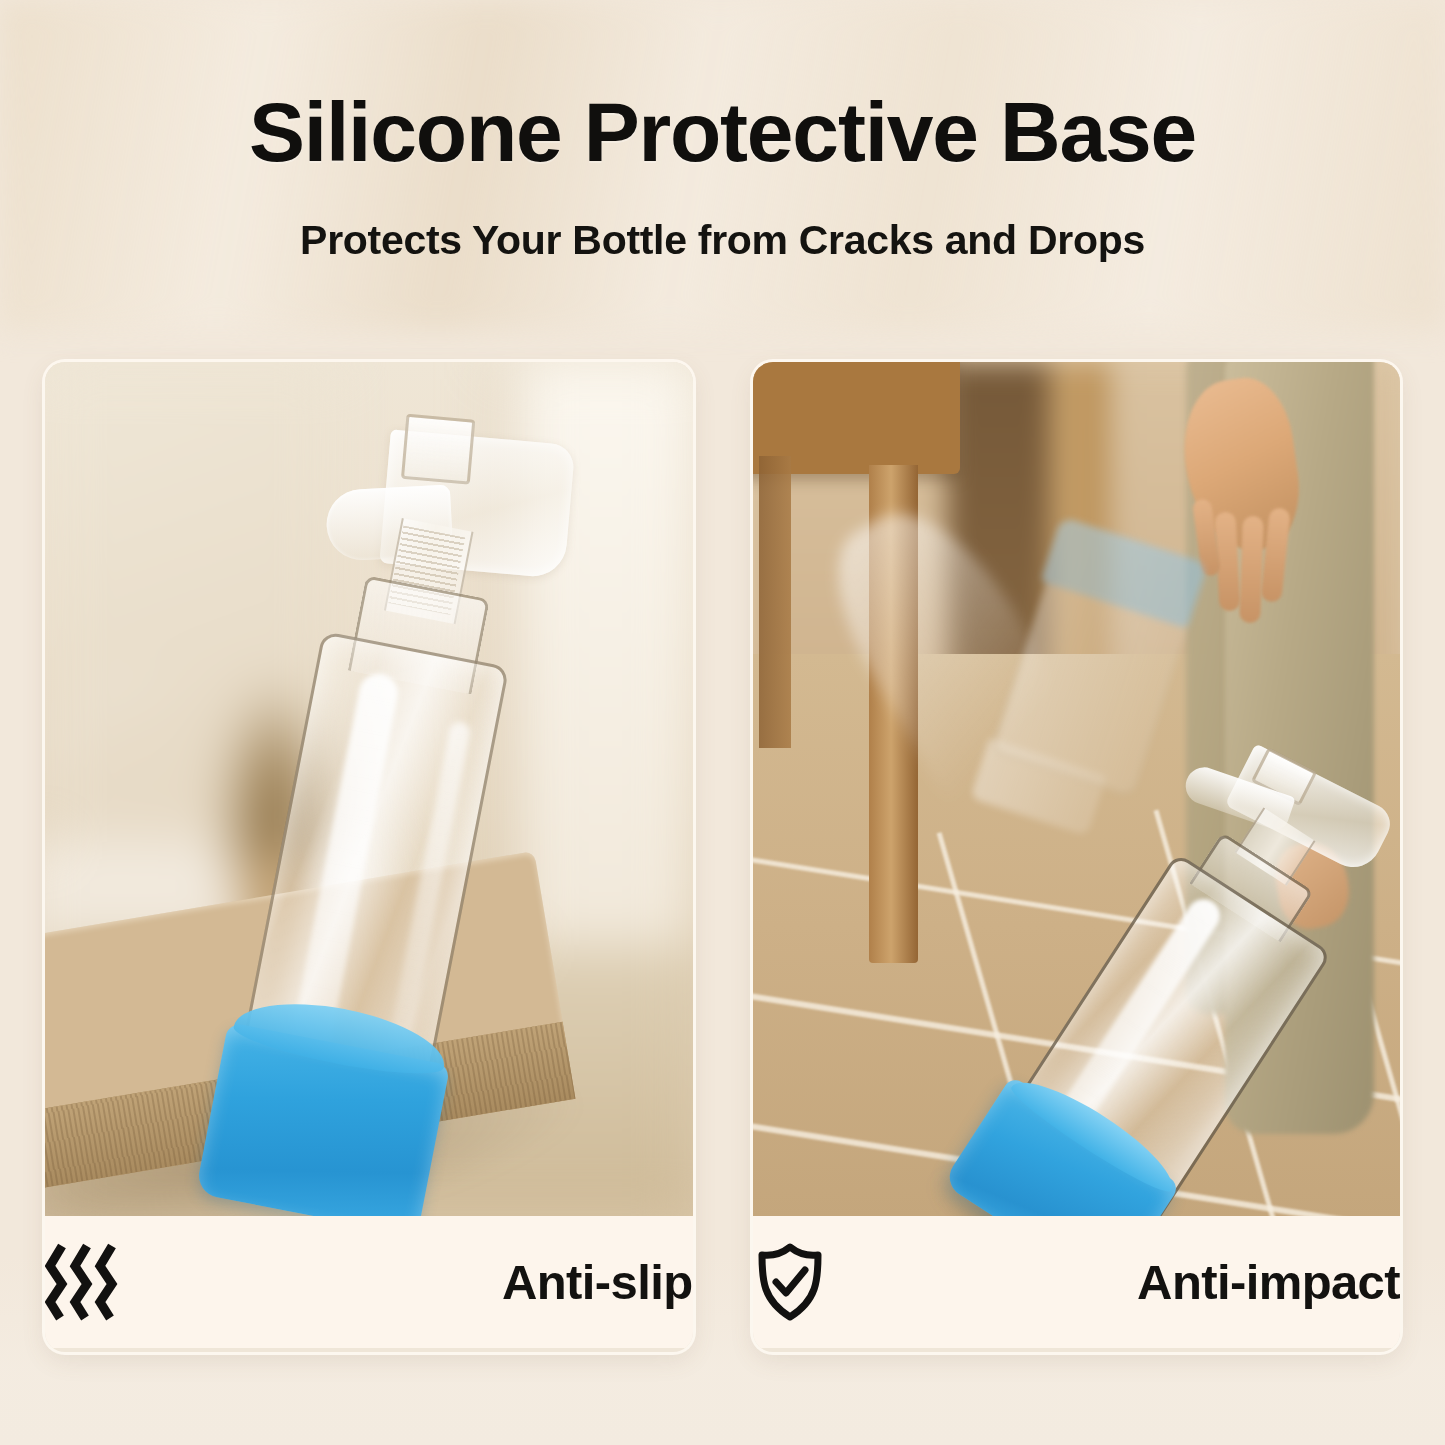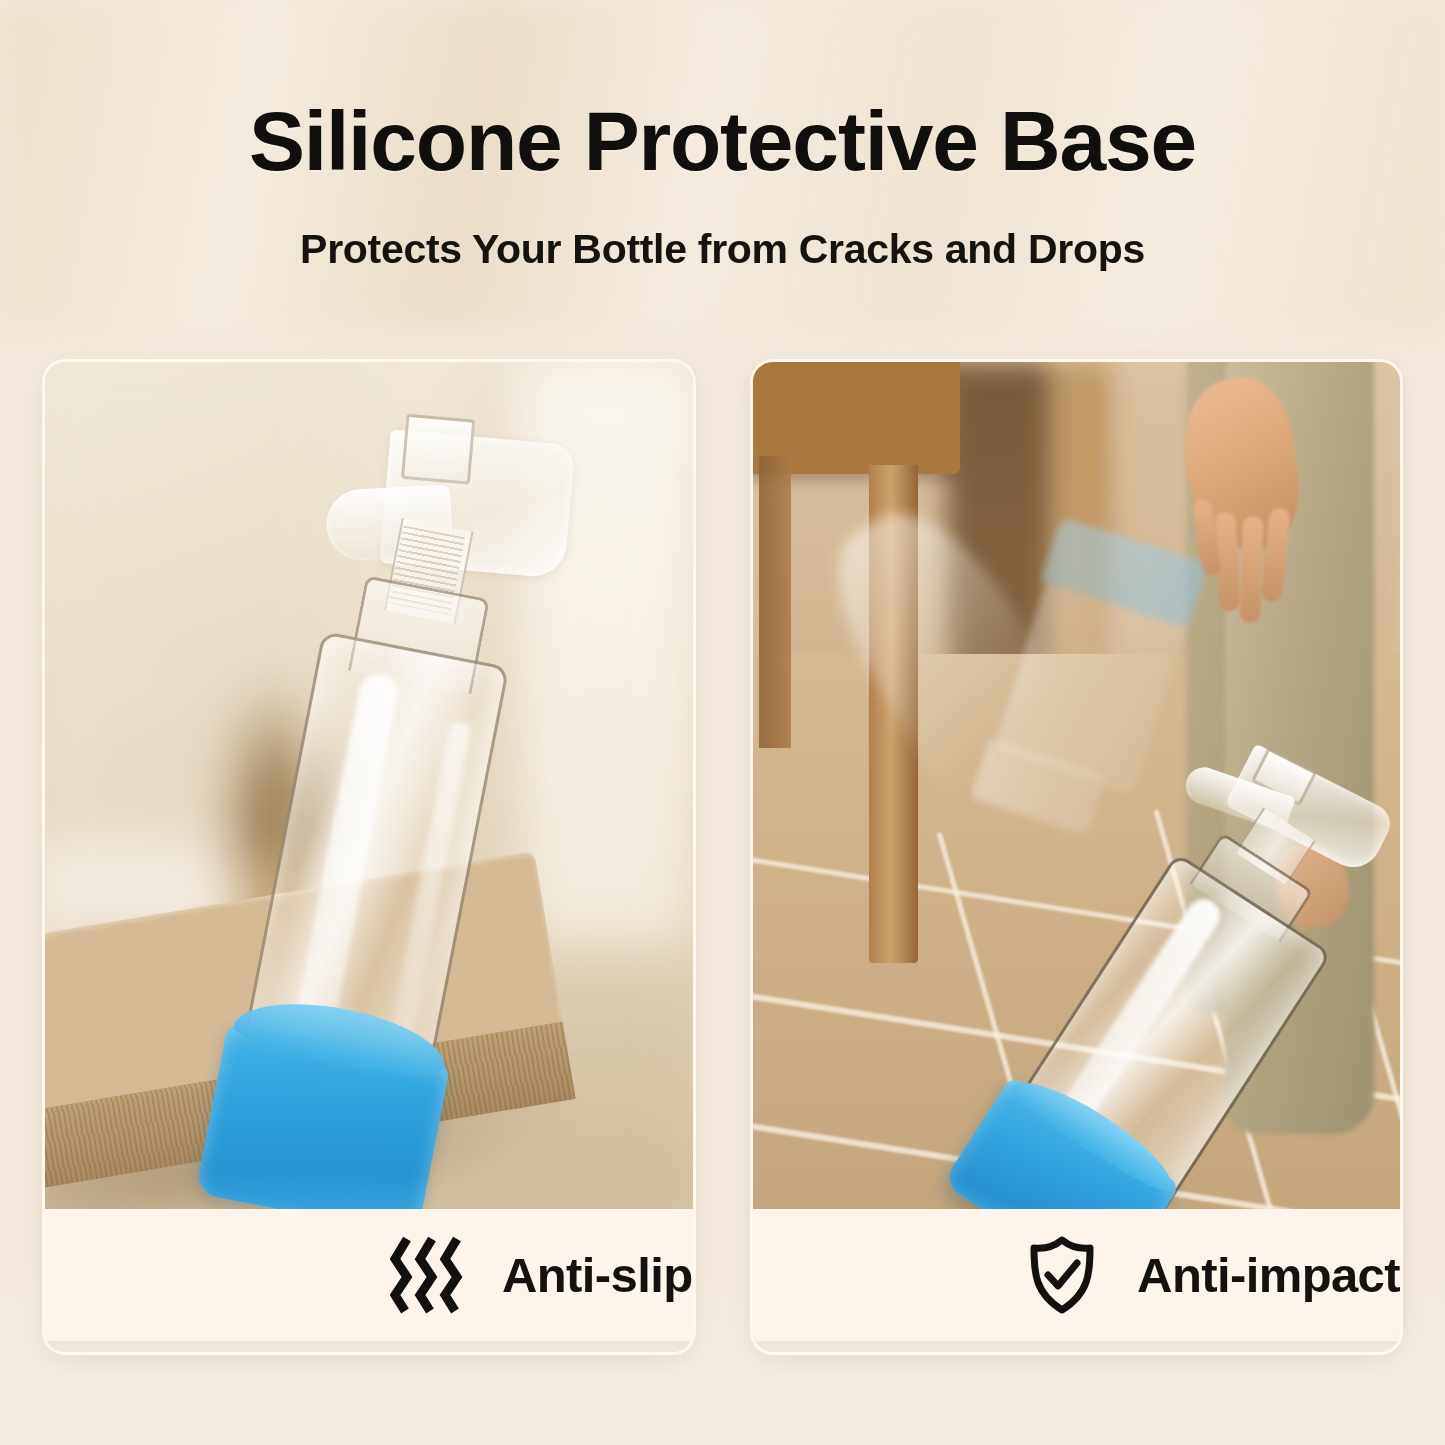--- a/index.html
+++ b/index.html
@@ -28,21 +28,21 @@
        rgba(248,241,231,.40) 80%,
        rgba(237,224,205,.85) 100%);
     filter:blur(14px);
   }
   .bg-sheen2{
     position:absolute;left:0;bottom:0;width:100%;height:190px;
     background:linear-gradient(180deg,rgba(243,235,223,0) 0%,rgba(244,236,225,.9) 60%,#f3ebe0 100%);
   }
 
   
-  .header{position:absolute;left:0;top:13px;width:100%;text-align:center;}
+  .header{position:absolute;left:0;top:4px;width:100%;text-align:center;}
   .title{
     margin:0;padding-top:86px;
     font-size:84px;line-height:1.02;font-weight:700;
     letter-spacing:-1.2px;color:#100f0d;
     text-shadow:0 2px 0 rgba(255,255,255,.28);
   }
   .subtitle{
     margin:10px;padding-top:32px;
     font-size:41px;line-height:1.1;font-weight:700;
     letter-spacing:-.3px;color:#141310;
@@ -51,23 +51,23 @@
   
   .cards{position:absolute;left:45px;top:362px;width:1355px;height:990px;display:flex;gap:60px;}
   .card{
     position:relative;width:655px;height:990px;
     border-radius:20px;overflow:hidden;
     background:#efe6d8;
     box-shadow:0 0 0 3px rgba(253,248,240,.95), 0 8px 24px rgba(120,100,75,.12);
   }
   .photo{position:absolute;left:0;top:0;width:100%;height:858px;overflow:hidden;}
   .caption{
-    position:absolute;left:0;bottom:11px;width:100%;height:132px;
+    position:absolute;left:0;bottom:4px;width:100%;height:132px;
     background:#fdf5ec;
-    display:flex;align-items:center;justify-content:flex-end;gap:38px;
+    display:flex;align-items:center;justify-content:space-between;gap:38px;
   }
   .cap-label{font-size:49px;font-weight:700;letter-spacing:-.6px;color:#131210;}
   .cap-icon{width:74px;height:80px;display:block;flex:none;}
 
   
   .kitchen{
     position:absolute;inset:0;
     background:
       linear-gradient(180deg,#efe6d6 0%,#ece0cd 30%,#e6d8c1 52%,#dfcfb4 70%,#d9c6a8 100%);
   }

